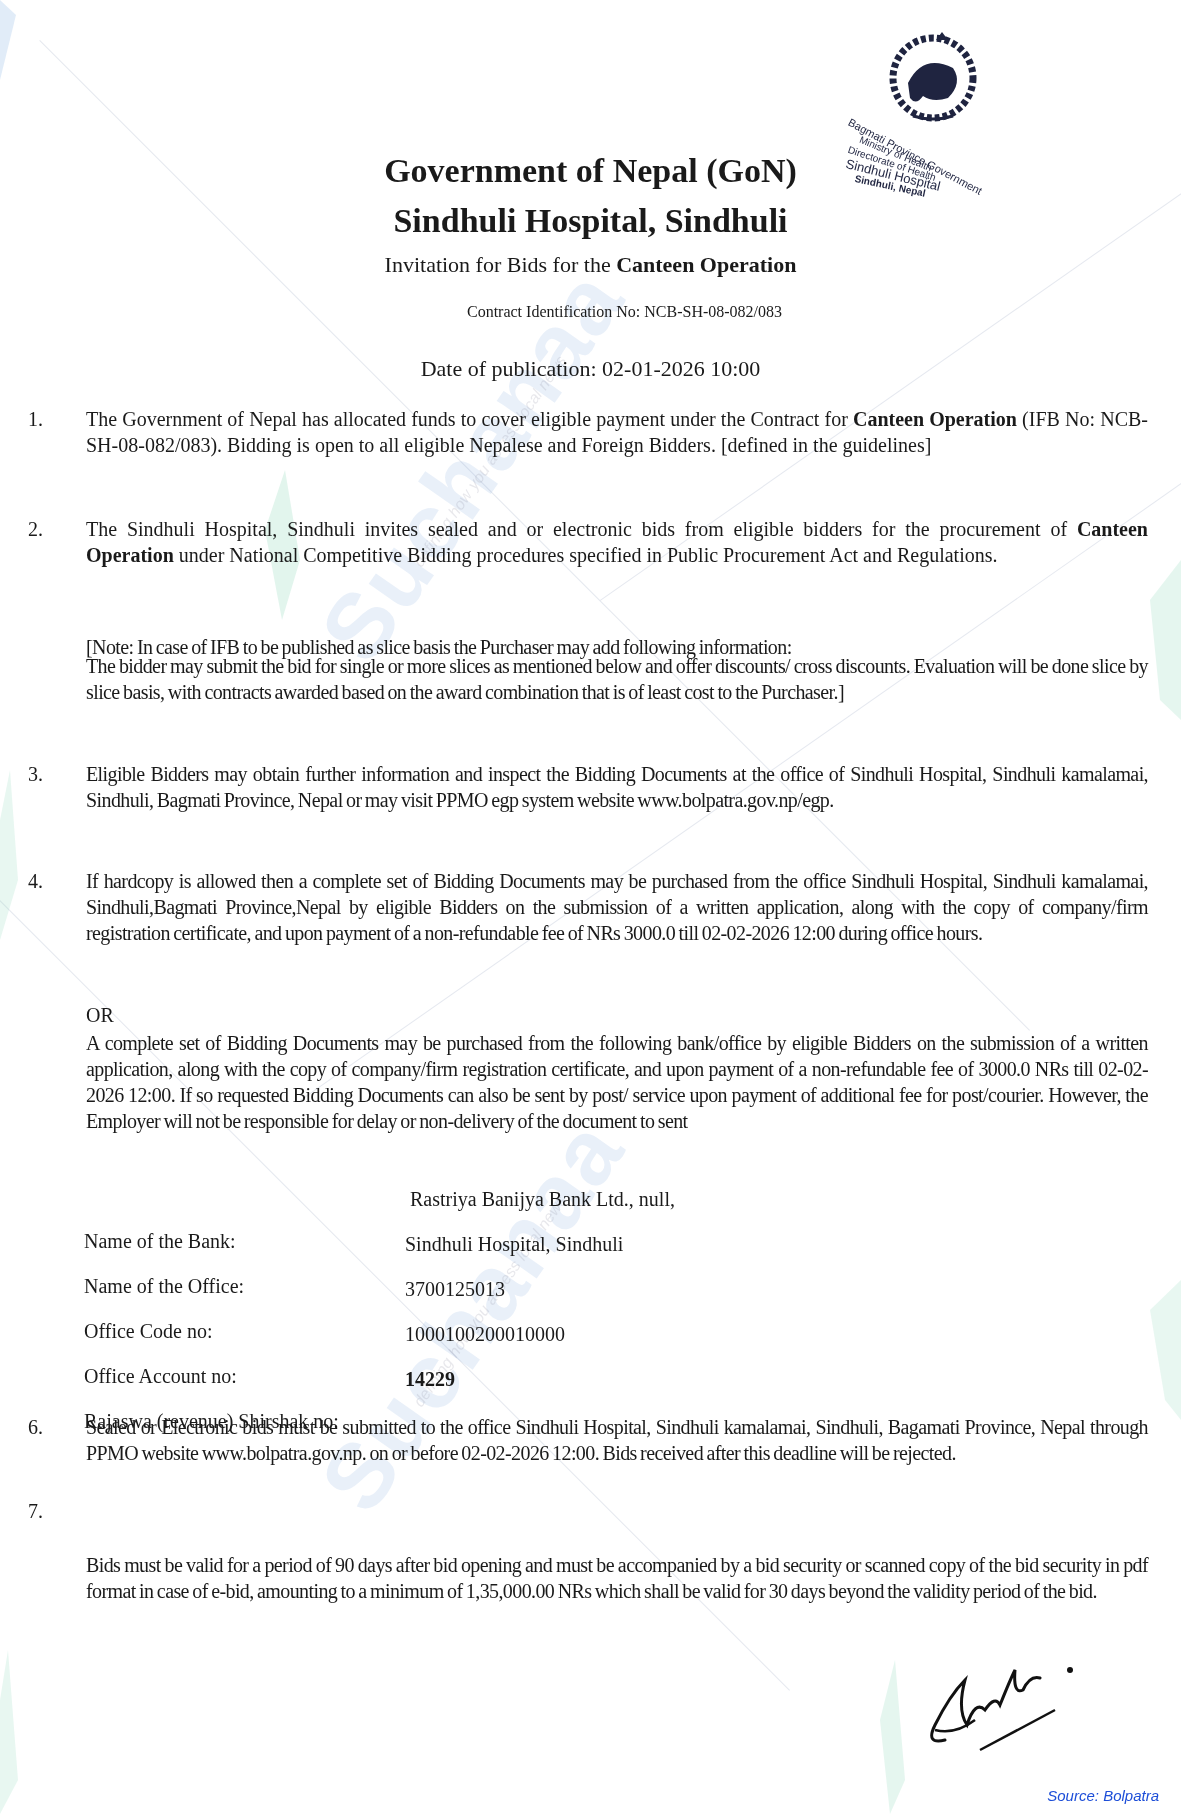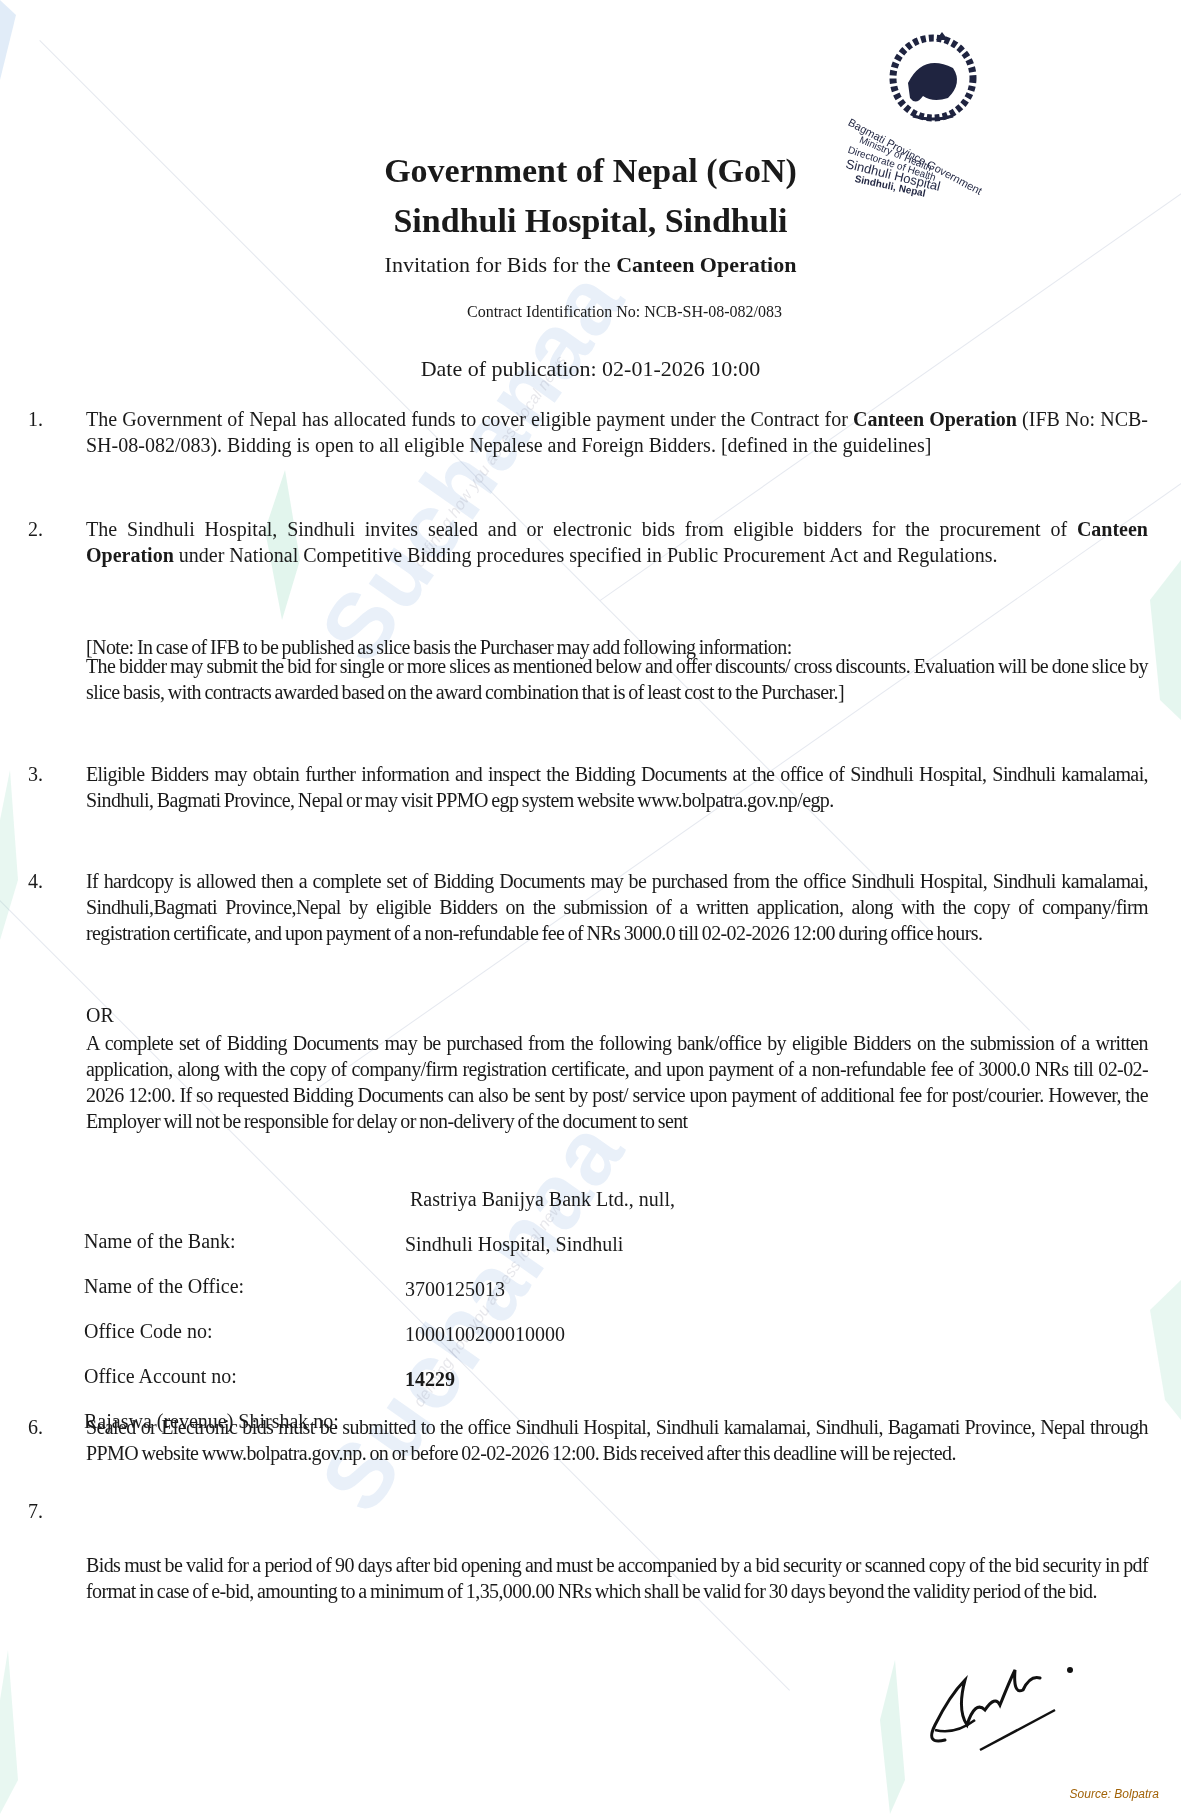--- a/index.html
+++ b/index.html
@@ -36,21 +36,21 @@
   .h-date { top: 356px; font-size: 22px; }
 
   .para { position: absolute; left: 86px; width: 1062px; font-size: 20px; line-height: 26px; text-align: justify; }
   .num { position: absolute; left: 28px; font-size: 20px; }
   .condensed { letter-spacing: -0.6px; word-spacing: -1px; }
 
   .bank-row { position: absolute; left: 84px; font-size: 20px; margin-top: 42px; }
   .bank-val { position: absolute; font-size: 20px; }
 
   .signature { position: absolute; left: 905px; top: 1640px; width: 200px; height: 120px; }
-  .source { position: absolute; right: 22px; top: 1787px; font-family: "Liberation Sans", "DejaVu Sans", sans-serif; font-style: italic; font-size: 12px; color: #a16207; }
+  .source { position: absolute; right: 22px; top: 1787px; font-family: "Liberation Sans", "DejaVu Sans", sans-serif; font-style: italic; font-size: 15px; color: #1d4ed8; }
   b { font-weight: bold; }
 </style>
 </head>
 <body>
 
 <div class="wm-layer">
   <div class="wm-line" style="left:40px;top:40px;width:1400px;transform:rotate(45deg);"></div>
   <div class="wm-line" style="left:-200px;top:700px;width:1400px;transform:rotate(45deg);"></div>
   <div class="wm-line" style="left:300px;top:1100px;width:1400px;transform:rotate(-35deg);"></div>
   <div class="wm-line" style="left:600px;top:600px;width:900px;transform:rotate(-35deg);"></div>

